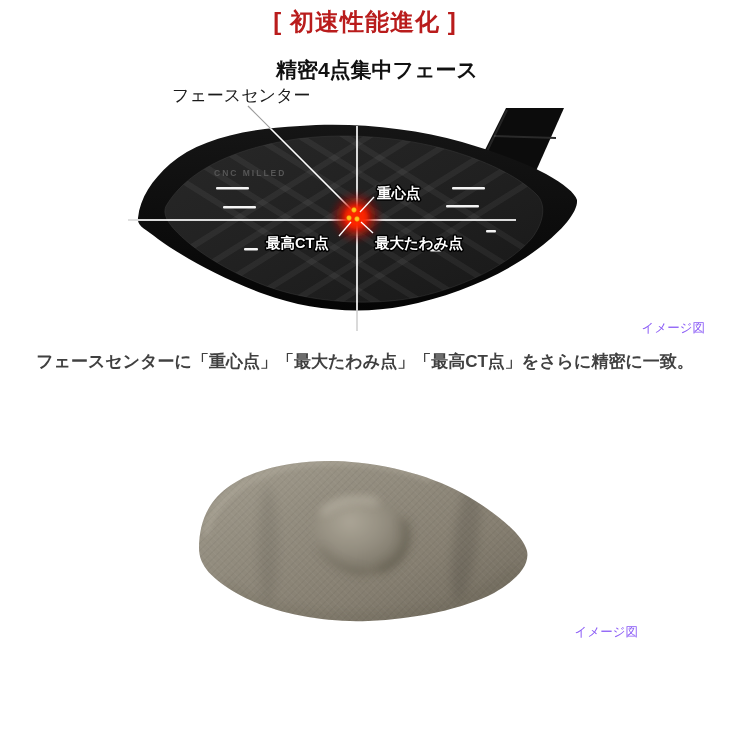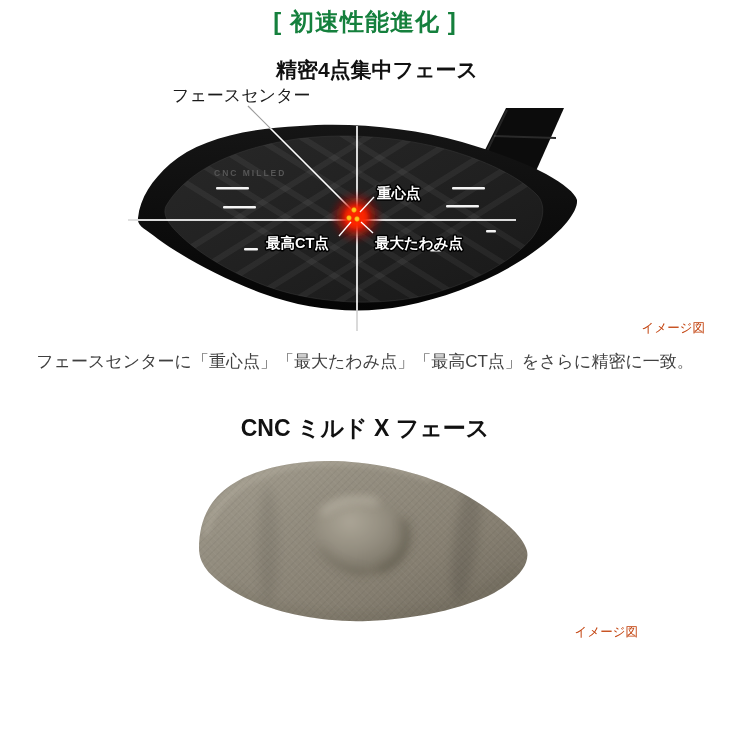--- a/index.html
+++ b/index.html
@@ -2,38 +2,38 @@
 <html><head>
 <meta charset="utf-8">
 <style>
   html,body{margin:0;padding:0;background:#fff;}
   .page{
     position:relative;width:730px;height:756px;background:#ffffff;overflow:hidden;
     font-family:"Liberation Sans","DejaVu Sans",sans-serif;color:#404040;
   }
   .title{
     position:absolute;top:6px;left:0;width:730px;margin:0;text-align:center;
-    font-size:24px;font-weight:700;color:#15803d;letter-spacing:1px;
+    font-size:24px;font-weight:700;color:#b91c1c;letter-spacing:1px;
   }
   .subtitle{
     position:absolute;top:44px;left:0;width:730px;margin:12px;text-align:center;
     font-size:21px;font-weight:700;color:#111;
   }
   .heading2{
     position:absolute;top:413px;left:0;width:730px;margin:0;text-align:center;
     font-size:23px;font-weight:700;color:#111;
   }
   .fig{position:absolute;left:0;display:block;}
   .fig1{top:78px;}
   .fig2{top:455px;}
-  .caption{position:absolute;font-size:12.5px;color:#c2410c;}
+  .caption{position:absolute;font-size:12.5px;color:#8b5cf6;}
   .cap1{top:320px;right:25px;}
   .cap2{top:624px;right:92px;}
   .para{position:absolute;left:0;width:730px;text-align:center;
-        font-size:17px;line-height:26px;color:#404040;}
+        font-size:17px;line-height:26px;color:#404040;font-weight:bold;}
   .para1{top:349px;}
   .para2{top:666px;}
   .svgtext-label{font-size:14.5px;font-weight:700;fill:#fff;
      paint-order:stroke;stroke:#000;stroke-width:3px;stroke-linejoin:round;}
   .svgtext-facecenter{font-size:17px;fill:#1a1a1a;}
   .svgtext-cnc{font-size:8.5px;letter-spacing:2px;fill:#565656;font-weight:700;}
 </style>
 </head>
 <body>
 
@@ -152,21 +152,20 @@
 
     <text class="svgtext-facecenter" x="172" y="101">フェースセンター</text>
   </svg>
 
   <div class="caption cap1">イメージ図</div>
 
   <div class="para para1">
     <div>フェースセンターに「重心点」「最大たわみ点」「最高CT点」をさらに精密に一致。</div>
   </div>
 
-  <h2 class="heading2">CNC ミルド X フェース</h2>
 
   <svg class="fig fig2" width="730" height="195" viewBox="0 455 730 195">
     <defs>
       <linearGradient id="plateG" x1="0" y1="0" x2="1" y2="1">
         <stop offset="0%" stop-color="#a49e90"></stop>
         <stop offset="30%" stop-color="#948e80"></stop>
         <stop offset="65%" stop-color="#867f71"></stop>
         <stop offset="100%" stop-color="#6d675a"></stop>
       </linearGradient>
       <radialGradient id="bumpG" cx="38%" cy="32%" r="80%">

